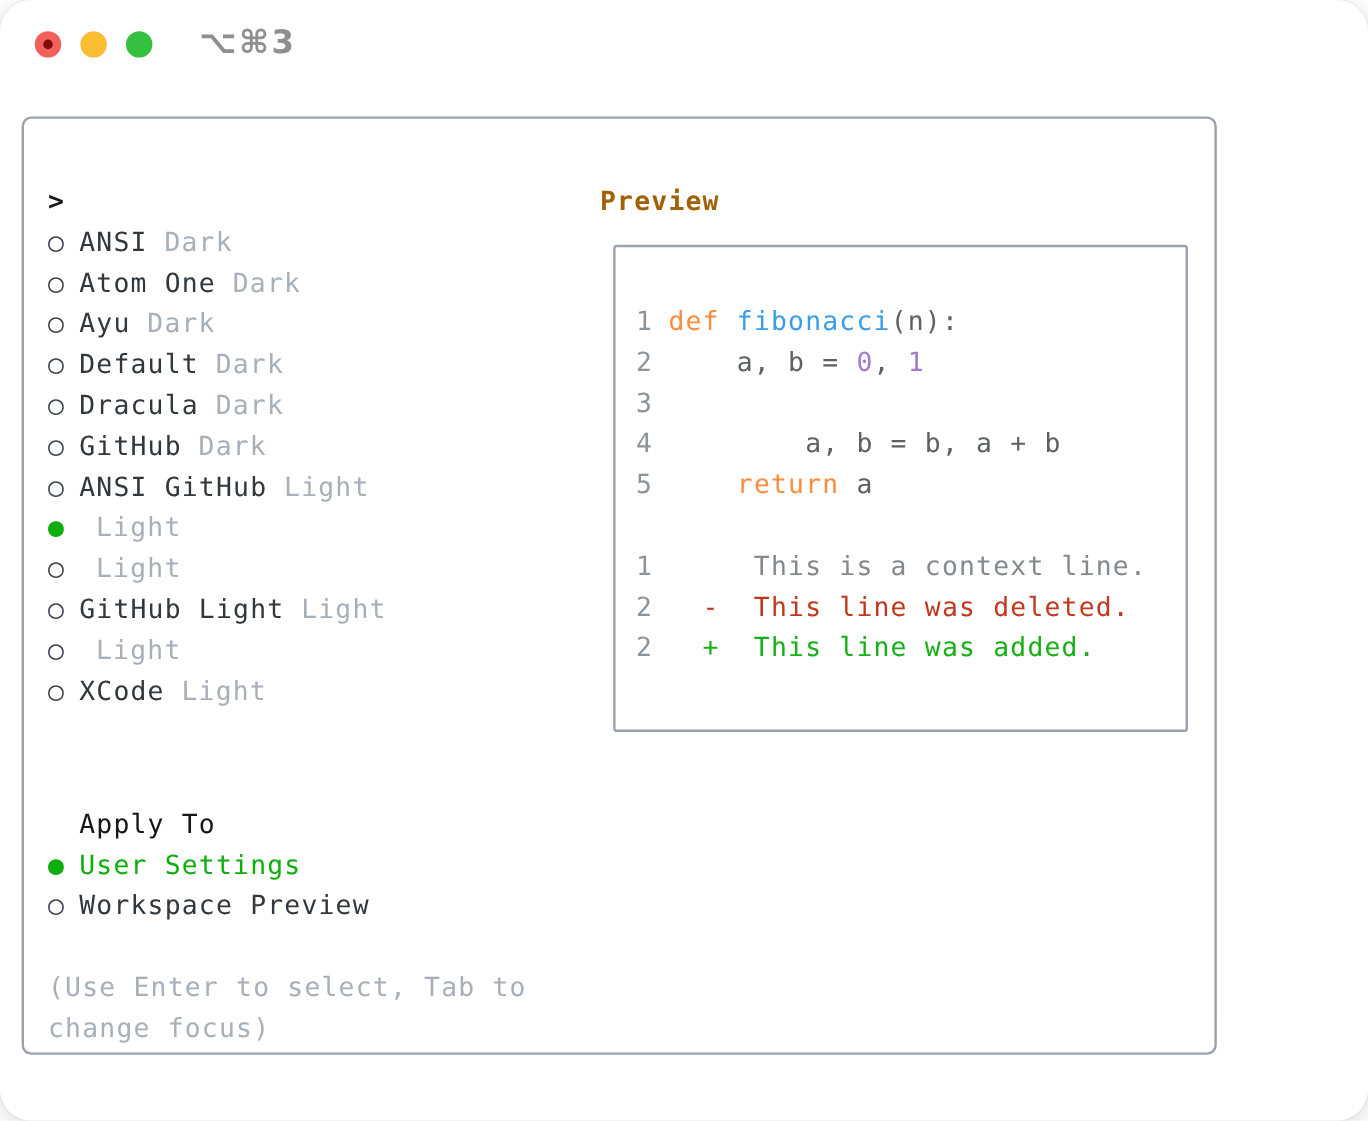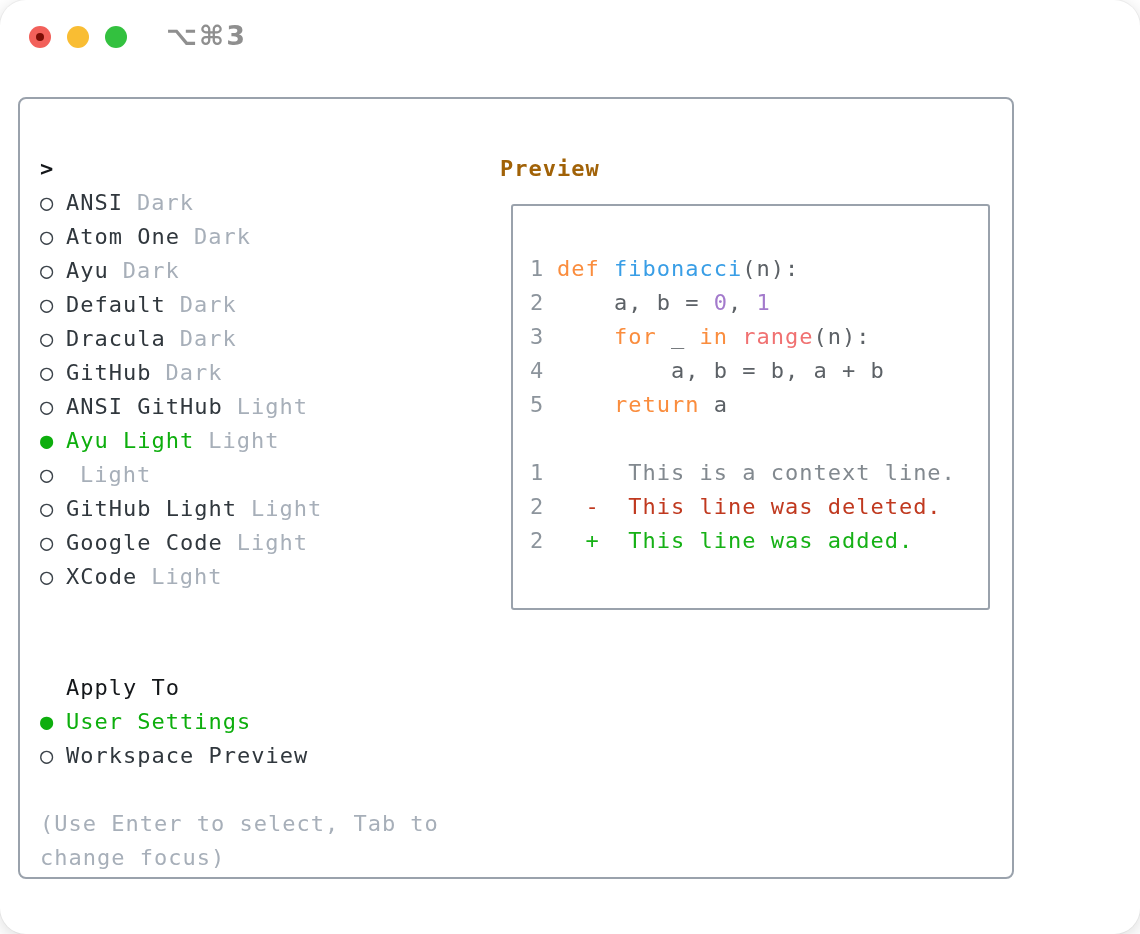--- a/index.html
+++ b/index.html
@@ -96,24 +96,24 @@
       </div>
 
       <div id="theme-list">
           <div class="row"><span class="mk">○</span><span class="nm">ANSI</span><span class="tg">Dark</span></div>
           <div class="row"><span class="mk">○</span><span class="nm">Atom One</span><span class="tg">Dark</span></div>
           <div class="row"><span class="mk">○</span><span class="nm">Ayu</span><span class="tg">Dark</span></div>
           <div class="row"><span class="mk">○</span><span class="nm">Default</span><span class="tg">Dark</span></div>
           <div class="row"><span class="mk">○</span><span class="nm">Dracula</span><span class="tg">Dark</span></div>
           <div class="row"><span class="mk">○</span><span class="nm">GitHub</span><span class="tg">Dark</span></div>
           <div class="row"><span class="mk">○</span><span class="nm">ANSI GitHub</span><span class="tg">Light</span></div>
-          <div class="row sel"><span class="mk">●</span><span class="nm">Ayu Light</span><span class="tg">Light</span></div>
+          <div class="row sel"><span class="mk">●</span><span class="tg">Light</span></div>
           <div class="row"><span class="mk">○</span><span class="tg">Light</span></div>
           <div class="row"><span class="mk">○</span><span class="nm">GitHub Light</span><span class="tg">Light</span></div>
-          <div class="row"><span class="mk">○</span><span class="nm">Google Code</span><span class="tg">Light</span></div>
+          <div class="row"><span class="mk">○</span><span class="tg">Light</span></div>
           <div class="row"><span class="mk">○</span><span class="nm">XCode</span><span class="tg">Light</span></div>
         </div>
 
       <div class="gap"></div>
 
       <div class="row subhdr">
         <span class="mk"></span><span class="nm">Apply To</span>
       </div>
 
       <div id="apply-list">
@@ -123,21 +123,21 @@
 
       <div class="hint">(Use Enter to select, Tab to change focus)</div>
     </div>
 
     <div class="preview-label">Preview</div>
 
     <div class="preview-box">
       <div id="code-lines">
           <div class="cl"><span class="ln">1</span><span class="code"><span class="tok-kw">def </span><span class="tok-fn">fibonacci</span><span class="tok-fg">(n):</span></span></div>
           <div class="cl"><span class="ln">2</span><span class="code"><span class="tok-fg">    a, b = </span><span class="tok-num">0</span><span class="tok-fg">, </span><span class="tok-num">1</span></span></div>
-          <div class="cl"><span class="ln">3</span><span class="code"><span class="tok-fg">    </span><span class="tok-kw">for</span><span class="tok-fg"> _ </span><span class="tok-kw">in</span><span class="tok-fg"> </span><span class="tok-sp">range</span><span class="tok-fg">(n):</span></span></div>
+          <div class="cl"><span class="ln">3</span></div>
           <div class="cl"><span class="ln">4</span><span class="code"><span class="tok-fg">        a, b = b, a + b</span></span></div>
           <div class="cl"><span class="ln">5</span><span class="code"><span class="tok-fg">    </span><span class="tok-kw">return</span><span class="tok-fg"> a</span></span></div>
         </div>
       <div class="cl">&nbsp;</div>
       <div id="diff-lines">
           <div class="cl"><span class="ln">1</span><span class="diff-context">     This is a context line.</span></div>
           <div class="cl"><span class="ln">2</span><span class="diff-deleted">  -  This line was deleted.</span></div>
           <div class="cl"><span class="ln">2</span><span class="diff-added">  +  This line was added.</span></div>
         </div>
     </div>

